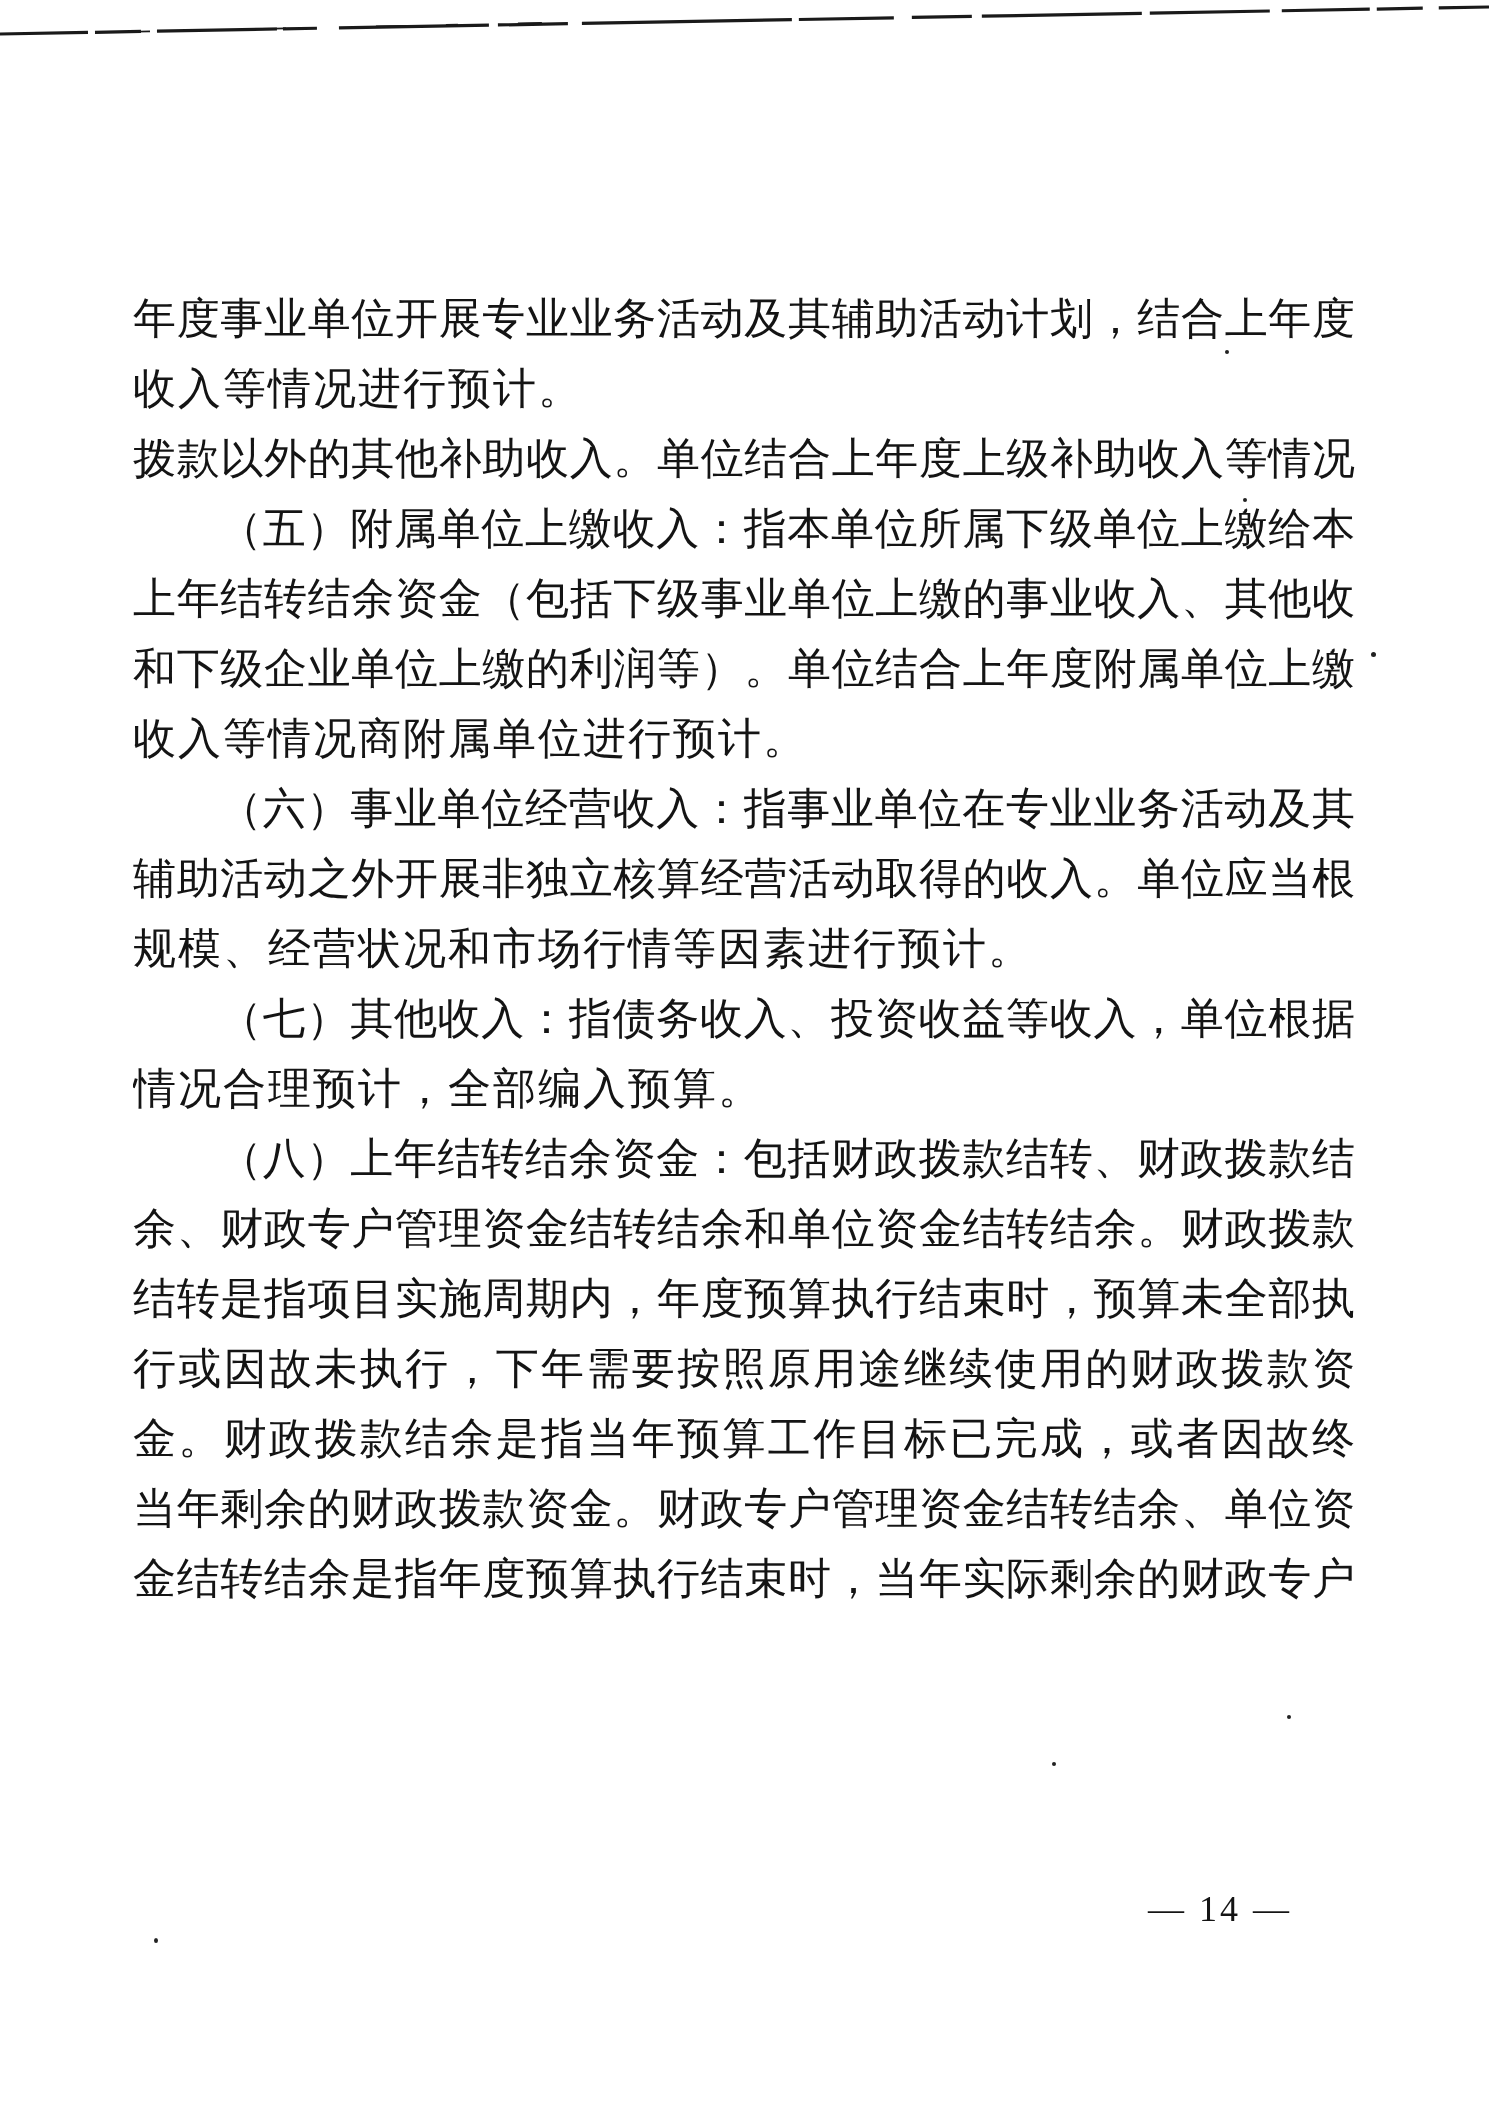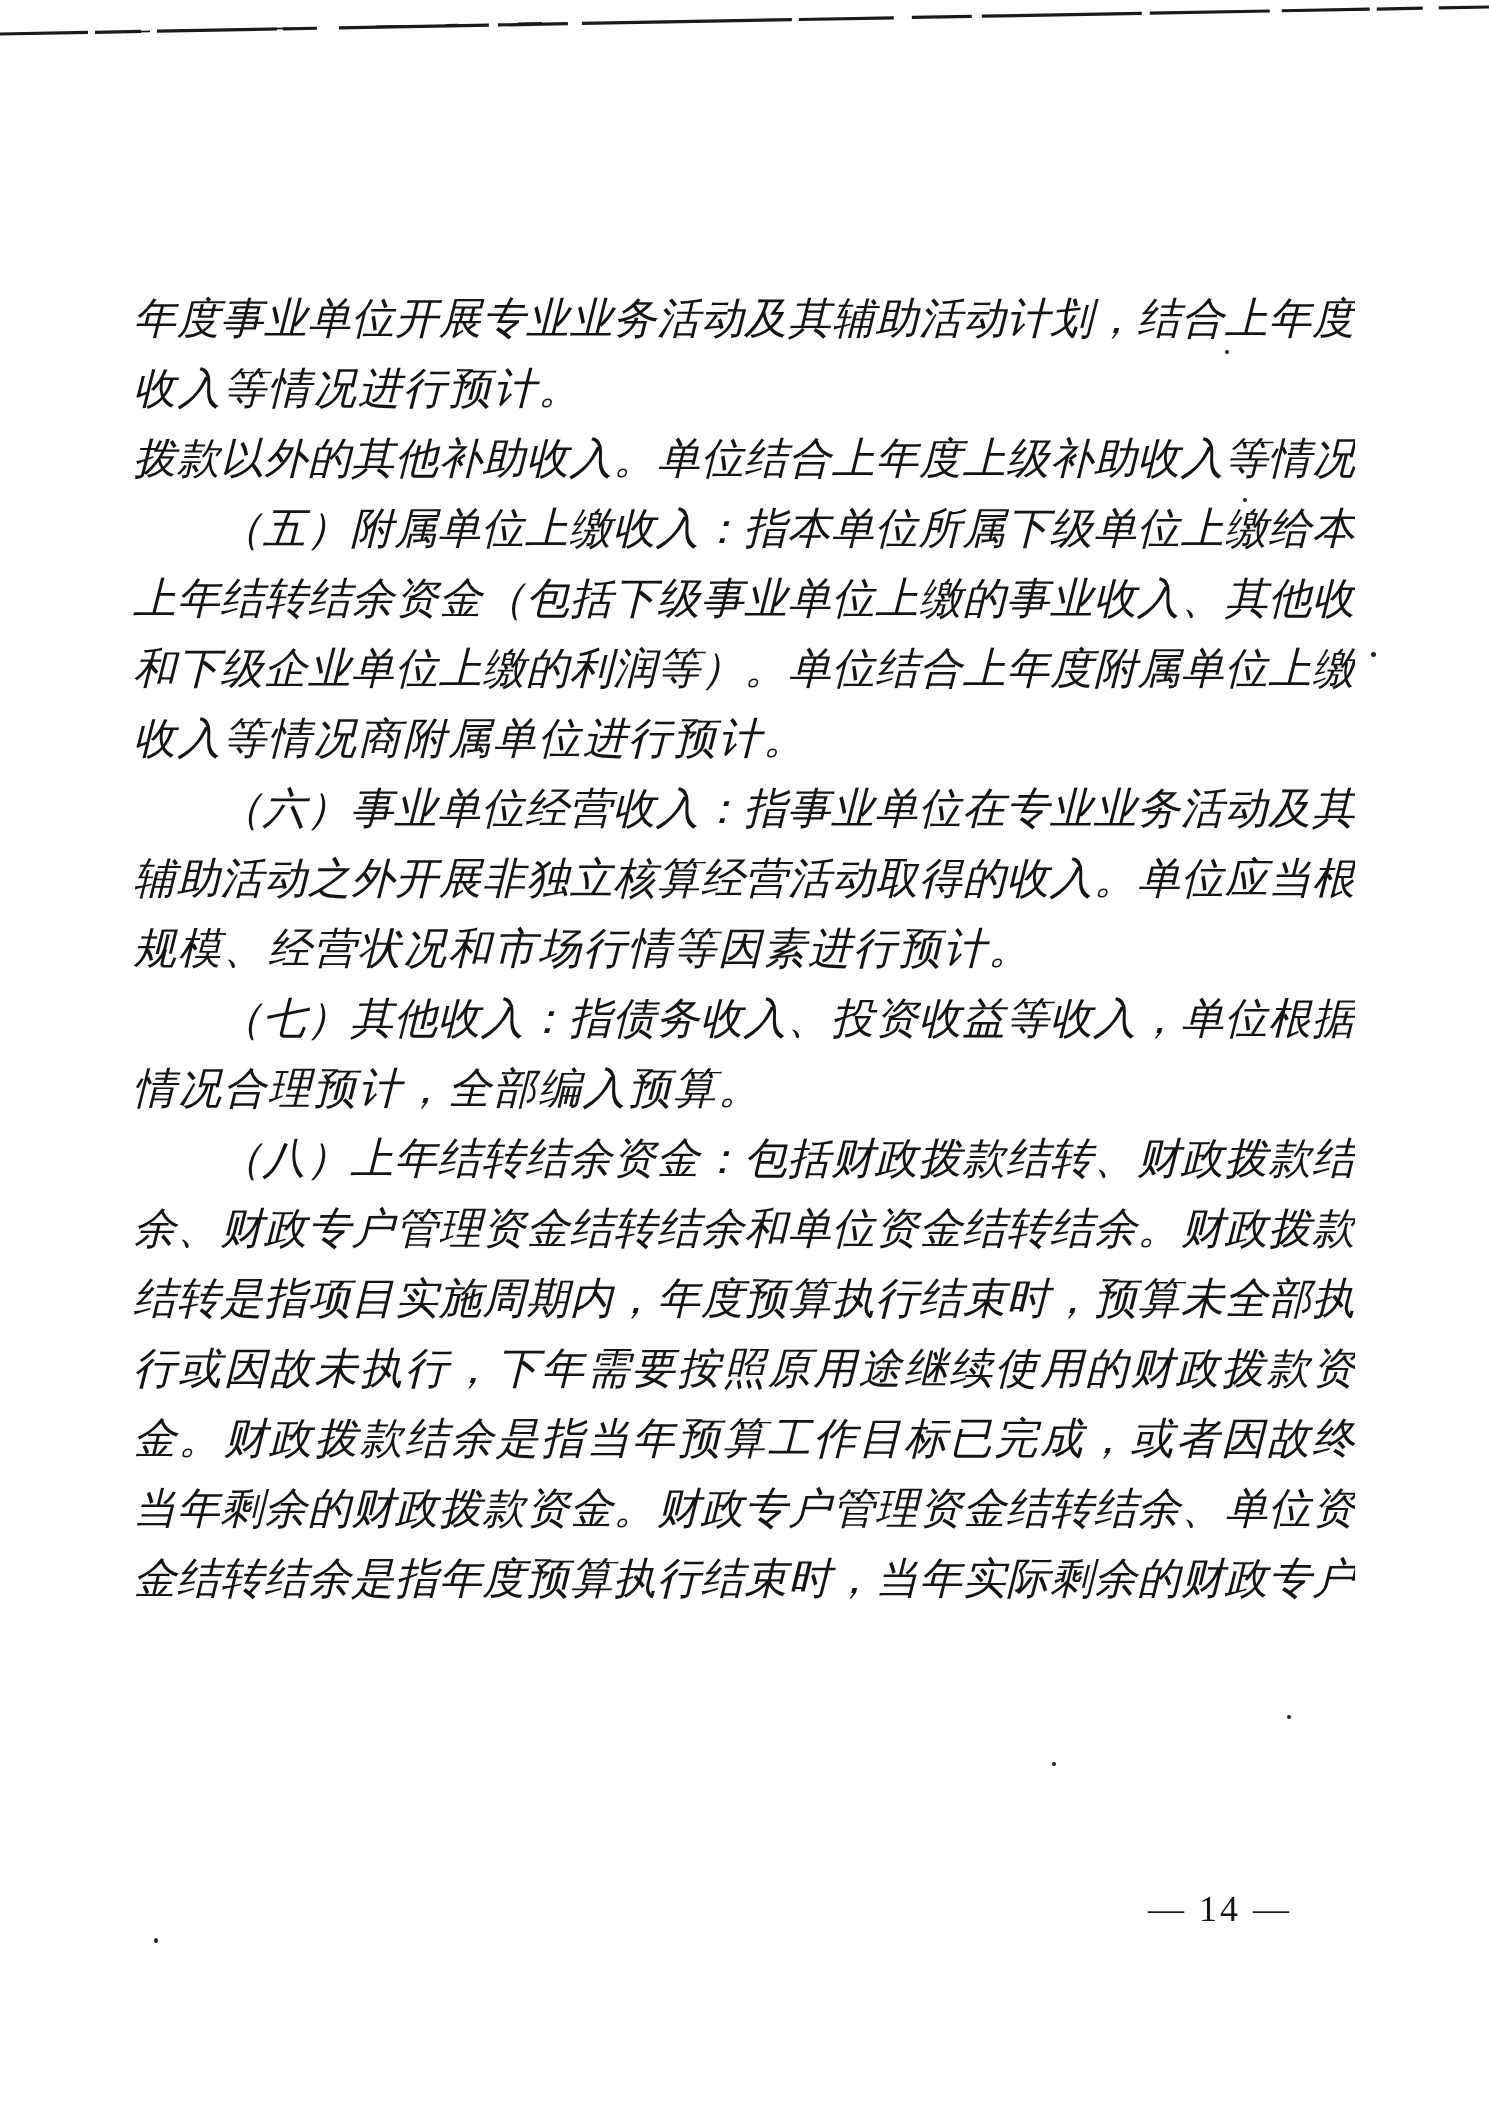--- a/index.html
+++ b/index.html
@@ -21,21 +21,20 @@
     top: 0;
     width: 1489px;
     height: 60px;
     pointer-events: none;
   }
   .doc-body {
     position: absolute;
     left: 133px;
     top: 284px;
     width: 1222px;
-    font-style: italic;
   }
   .paragraph {
     margin: 0;
     padding: 0;
   }
   .line {
     height: 70px;
     line-height: 70px;
     font-size: 43px;
     letter-spacing: 0;

